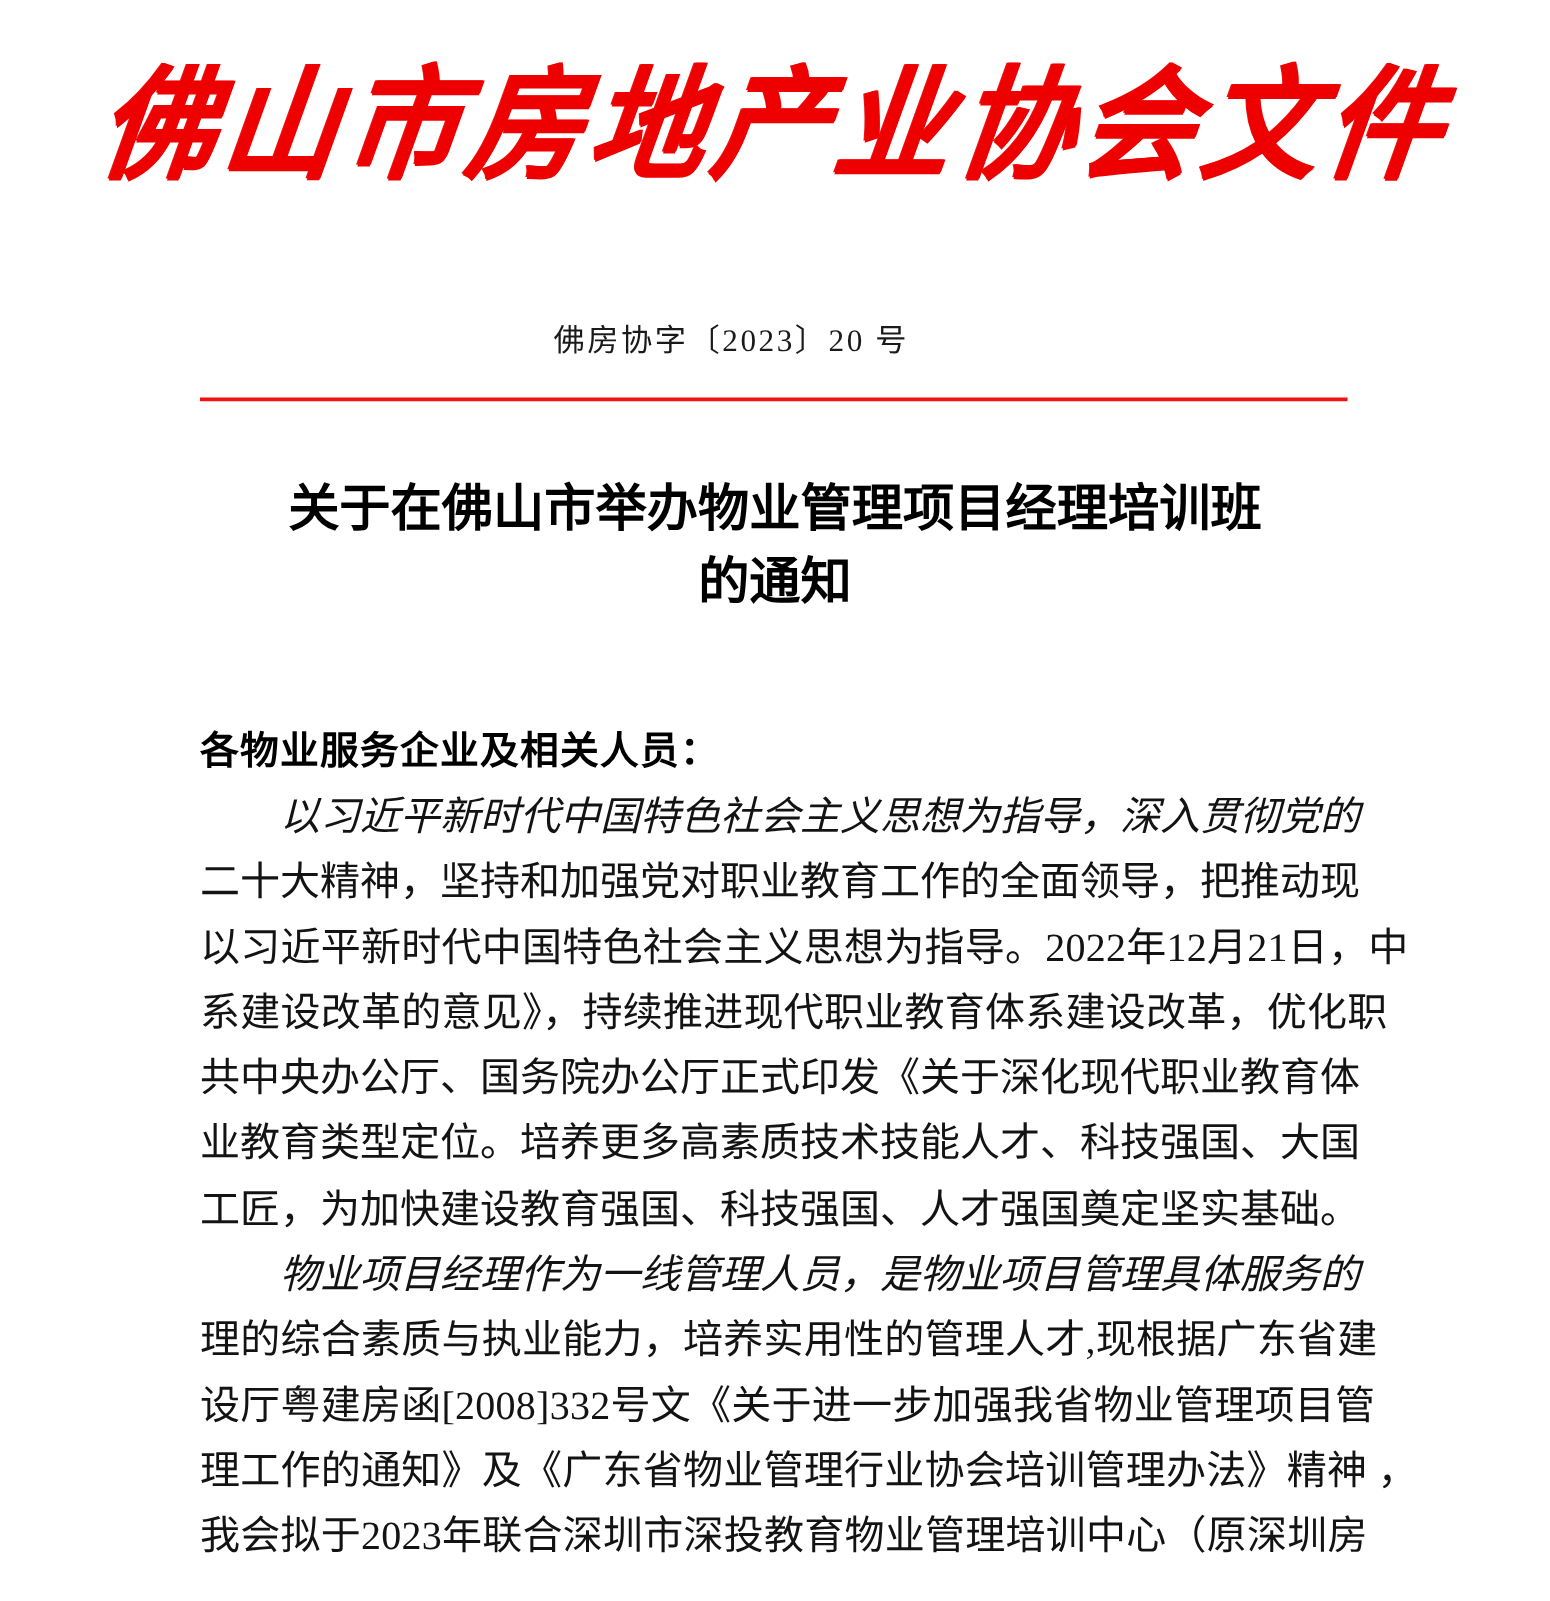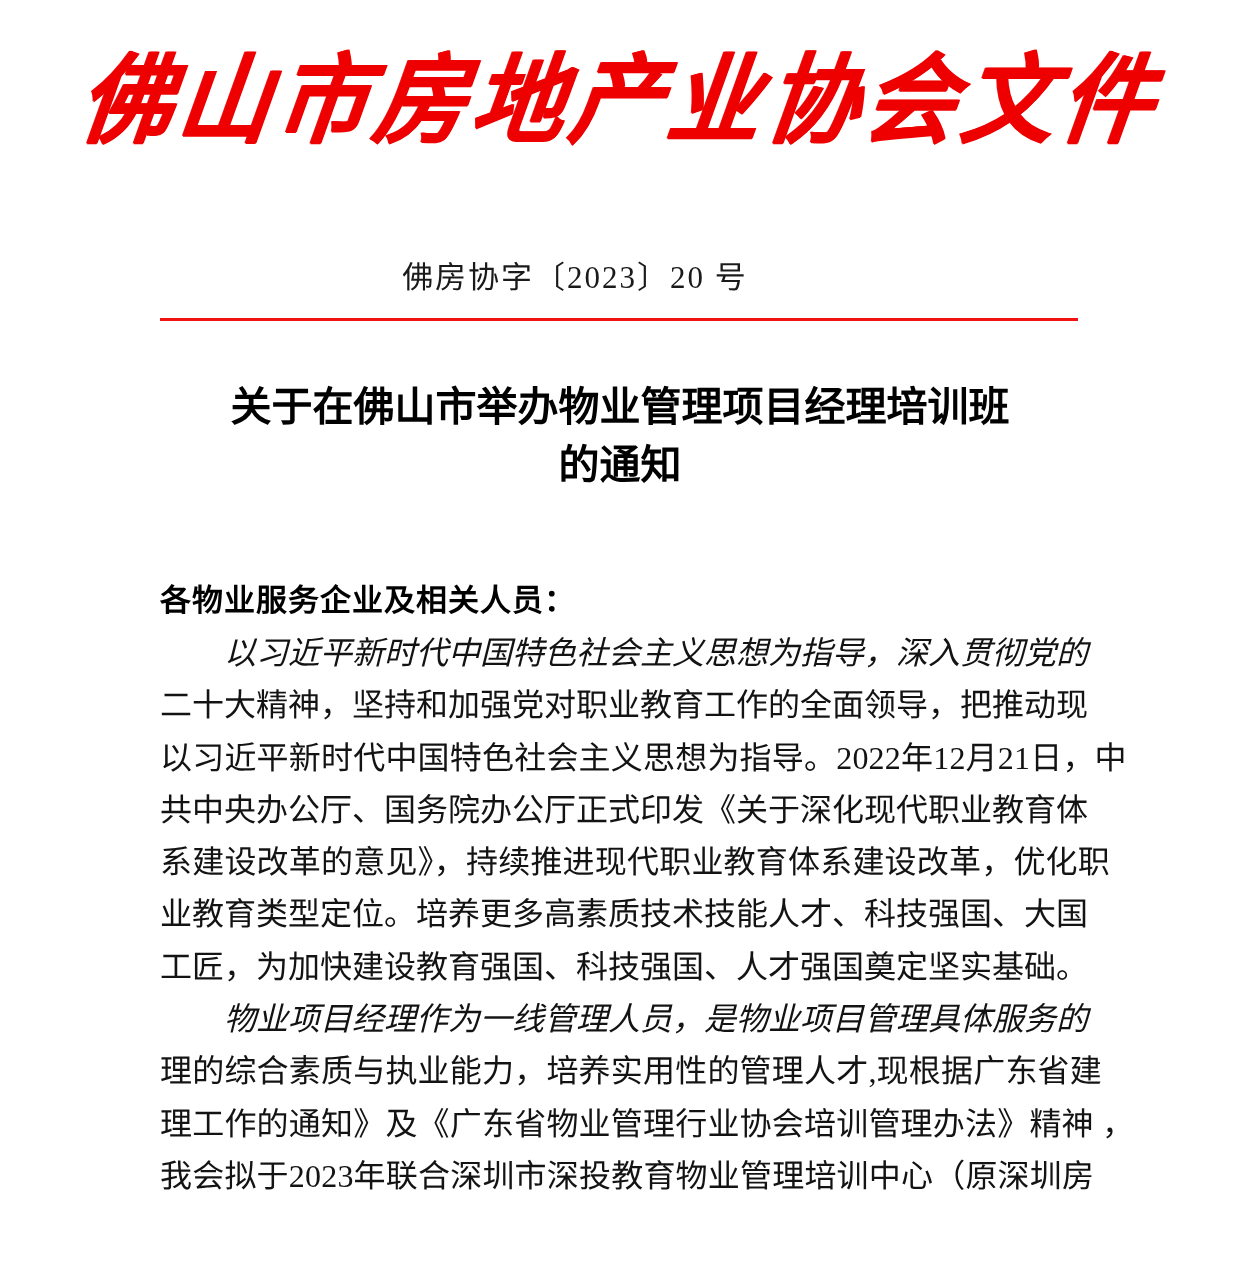--- a/index.html
+++ b/index.html
@@ -44,26 +44,26 @@
     color: #ee0000;
     white-space: nowrap;
     transform: skewX(-7deg) scaleY(1.06);
     transform-origin: center center;
     text-shadow: 1px 0 0 #ee0000, 0 1px 0 #ee0000, -1px 0 0 #f01010;
   }
 
   
   .doc-number {
     position: absolute;
-    left: 0;
+    left: 10px;
     top: 258px;
     width: 1150px;
     text-align: center;
     font-family: "Liberation Serif", "DejaVu Serif", serif;
-    font-size: 31px;
+    font-size: 25px;
     line-height: 1.3;
     letter-spacing: 2px;
     color: #1a1a1a;
     white-space: nowrap;
   }
 
   
   .red-rule {
     position: absolute;
     left: 160px;
@@ -147,28 +147,29 @@
   </div>
 
   <div class="body-block">
 
     <div class="salutation">各物业服务企业及相关人员：</div>
 
     <div class="para">
       <span class="ln indent">以习近平新时代中国特色社会主义思想为指导，深入贯彻党的</span>
       <span class="ln">二十大精神，坚持和加强党对职业教育工作的全面领导，把推动现</span>
       <span class="ln tight">以习近平新时代中国特色社会主义思想为指导。2022年12月21日，中</span>
+      <span class="ln tight">系建设改革的意见》，持续推进现代职业教育体系建设改革，优化职</span>
       <span class="ln">共中央办公厅、国务院办公厅正式印发《关于深化现代职业教育体</span>
-      <span class="ln tight">系建设改革的意见》，持续推进现代职业教育体系建设改革，优化职</span>
       <span class="ln">业教育类型定位。培养更多高素质技术技能人才、科技强国、大国</span>
       <span class="ln">工匠，为加快建设教育强国、科技强国、人才强国奠定坚实基础。</span>
     </div>
 
     <div class="para">
       <span class="ln indent">物业项目经理作为一线管理人员，是物业项目管理具体服务的</span>
       <span class="ln tight">理的综合素质与执业能力，培养实用性的管理人才,现根据广东省建</span>
+      <span class="ln tight">设厅粤建房函[2008]332号文《关于进一步加强我省物业管理项目管</span>
       <span class="ln tight">理工作的通知》及《广东省物业管理行业协会培训管理办法》精神 ，</span>
       <span class="ln tight">我会拟于2023年联合深圳市深投教育物业管理培训中心（原深圳房</span>
     </div>
 
   </div>
 
 </div>
 
 </body></html>

